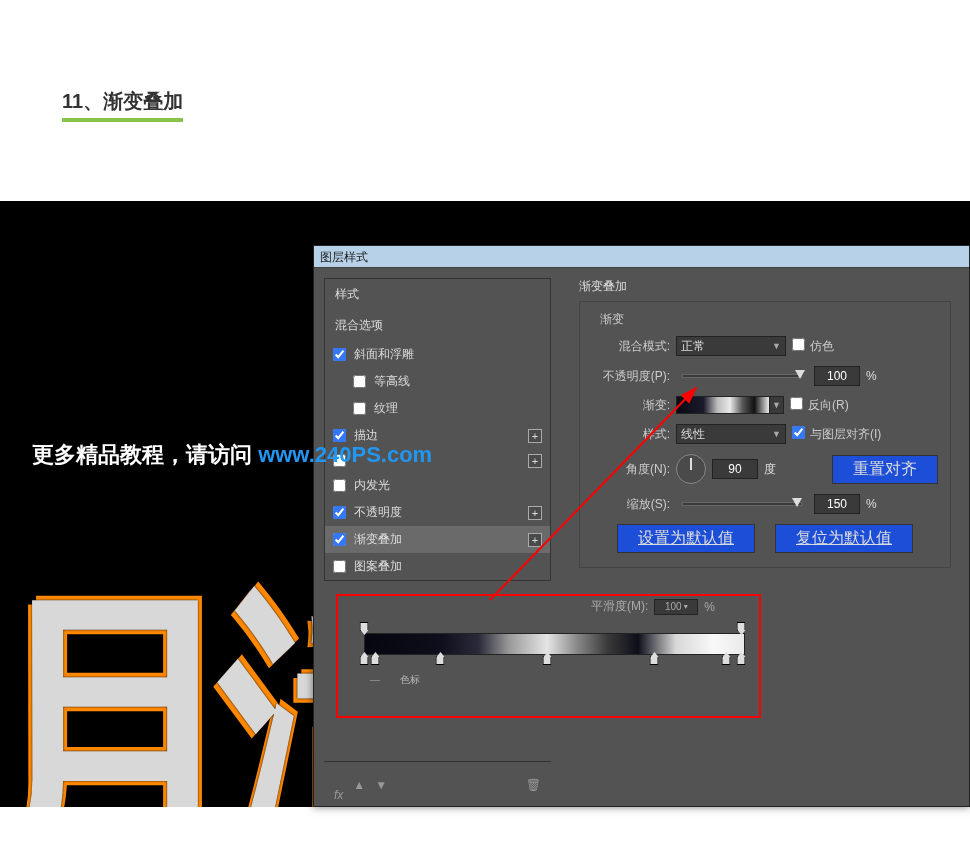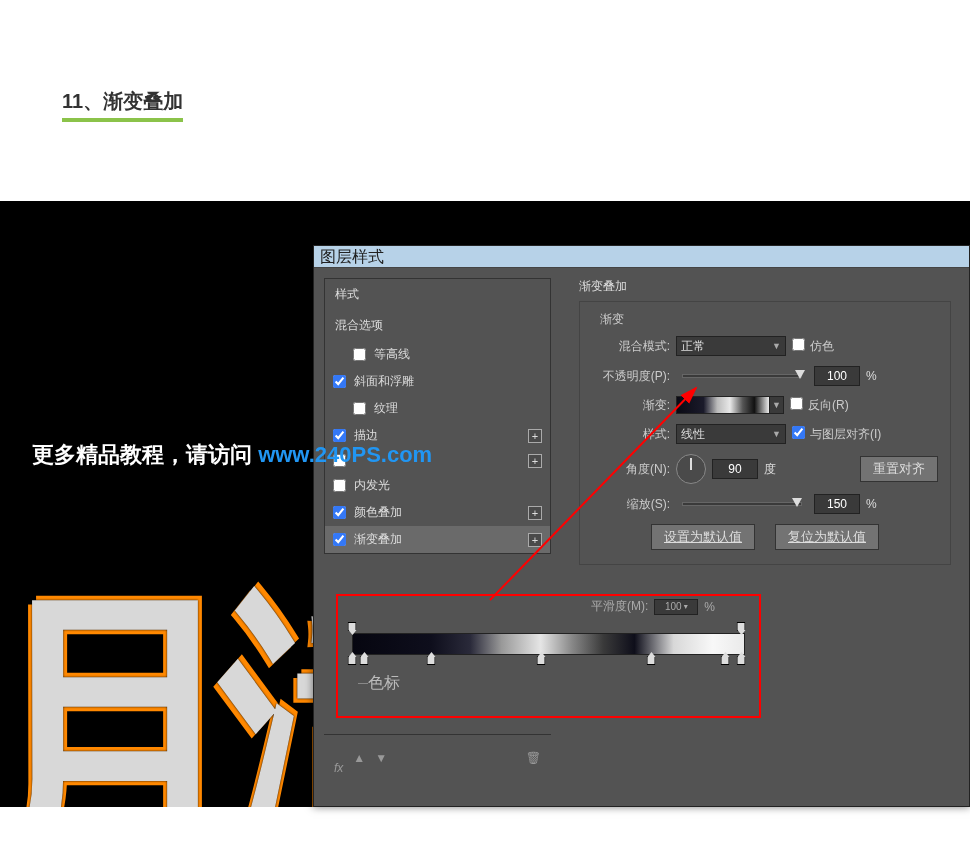--- a/index.html
+++ b/index.html
@@ -7,21 +7,21 @@
   
   .heading { position: absolute; top: 88px; left: 62px; font-size: 20px; font-weight: bold; color: #333; border-bottom: 4px solid #8bc34a; padding-bottom: 3px; }
   
   .canvas-bg { position: absolute; top: 201px; left: 0; width: 970px; height: 606px; background: #000; overflow: hidden; }
   .glyph-text { position: absolute; top: 345px; left: -40px; font-size: 300px; font-family: "STKaiti", serif; color: #d8d8d8; font-weight: bold; text-shadow: 0 0 2px #000, -4px 4px 0 #ff8800, 4px -4px 0 #ff8800; white-space: nowrap; transform: scale(1,1.1); letter-spacing: -40px; }
   
   .watermark { position: absolute; top: 440px; left: 32px; font-size: 22px; font-weight: bold; color: #fff; z-index: 20; }
   .watermark .url { color: #2196f3; }
   
   .dialog { position: absolute; top: 245px; left: 313px; width: 657px; height: 562px; background: #535353; border: 1px solid #222; z-index: 10; box-shadow: 0 0 8px rgba(0,0,0,0.5); }
-  .dialog-title { background: #b7d2e8; height: 22px; line-height: 22px; padding-left: 6px; font-size: 16px; color: #222; border-bottom: 1px solid #444; }
+  .dialog-title { background: #b7d2e8; height: 22px; line-height: 22px; padding-left: 6px; font-size: 12px; color: #222; border-bottom: 1px solid #444; }
   
   .dialog-body { display: flex; height: calc(100% - 22px); }
   
   .styles-panel { width: 247px; padding: 10px; }
   .styles-box { border: 1px solid #333; background: #535353; }
   .style-header { padding: 7px 10px; font-size: 12px; color: #ddd; }
   .style-row { display: flex; align-items: center; padding: 5px 8px; font-size: 12px; color: #ddd; position: relative; }
   .style-row.indent { padding-left: 28px; }
   .style-row.selected { background: #6a6a6a; }
   .style-row input[type=checkbox] { margin-right: 8px; accent-color: #3478f6; width: 13px; height: 13px; }
@@ -45,36 +45,36 @@
   .slider .thumb { position: absolute; top: -5px; width: 0; height: 0; border-left: 5px solid transparent; border-right: 5px solid transparent; border-top: 9px solid #ddd; }
   .cbx { display: flex; align-items: flex-start; gap: 5px; color: #ccc; }
   .cbx input { width: 13px; height: 13px; accent-color: #3478f6; }
   
   .grad-preview { width: 108px; height: 18px; border: 1px solid #222; background: linear-gradient(90deg, #0a0a14 0%, #1a1a2a 25%, #bbb 38%, #e8e8e8 50%, #555 62%, #111 73%, #fff 88%, #eee 100%); cursor: pointer; display:flex; justify-content:flex-end; align-items:center;}
   .grad-preview .chev { background:#3a3a3a; height:100%; width:14px; display:flex; align-items:center; justify-content:center; font-size:9px; color:#aaa; border-left:1px solid #222;}
   
   .dial { width: 30px; height: 30px; border-radius: 50%; border: 1px solid #888; background: #4a4a4a; position: relative; }
   .dial::after { content: ""; position: absolute; top: 3px; left: 13px; width: 2px; height: 12px; background: #ddd; }
   
-  .btn { background: #737373; border: 1px solid #333; color: #ddd; padding: 3px 12px; font-size: 13px; cursor: pointer; }
+  .btn { background: #1d4ed8; border: 1px solid #333; color: #ddd; padding: 3px 20px; font-size: 16px; cursor: pointer; }
   .btn-row { display: flex; gap: 20px; justify-content: center; margin-top: 4px; text-decoration: underline; }
   
-  .red-box { position: absolute; top: 594px; left: 336px; width: 425px; height: 124px; border: 2px solid #f00; z-index: 12; }
+  .red-box { position: absolute; top: 594px; left: 336px; width: 425px; height: 124px; border: 2px solid #f00; z-index: 12; padding-left: 12px; }
   .red-box-inner { position: relative; width: 100%; height: 100%; background: #535353; padding: 2px 14px; }
   .trunc-row { color: #aaa; font-size: 12px; display:flex; align-items:center; gap:6px; justify-content:flex-end; padding-right: 30px;}
   .trunc-row .mini-sel { background:#3a3a3a; border:1px solid #222; width:44px; height:16px; font-size:10px; display:flex; align-items:center; justify-content:center;}
   
   .big-grad-wrap { position: relative; margin-top: 18px; }
   .big-grad { height: 22px; width: 100%; background: linear-gradient(90deg, #060610 0%, #0e0e1c 20%, #2a2a3a 30%, #999 38%, #e5e5e5 48%, #888 56%, #3a3a3a 64%, #0e0e1a 72%, #d8d8d8 82%, #f8f8f8 92%, #eaeaea 100%); border: 1px solid #222; }
   .stop-top, .stop-bot { position: absolute; width: 100%; height: 10px; }
   .stop-top { top: -11px; } .stop-bot { bottom: -11px; }
   .gstop { position: absolute; width: 9px; height: 9px; background: #ddd; border: 1px solid #000; transform: translateX(-50%); }
   .gstop.b::before { content:""; position:absolute; top:-5px; left:0; border-left:4px solid transparent; border-right:4px solid transparent; border-bottom:5px solid #ddd;}
   .gstop.t::before { content:""; position:absolute; bottom:-5px; left:0; border-left:4px solid transparent; border-right:4px solid transparent; border-top:5px solid #ddd;}
-  .sebiao { margin-top: 18px; font-size: 16px; color: #bbb; padding-left: 6px; display:flex; align-items:center; gap:0;}
+  .sebiao { margin-top: 18px; font-size: 10px; color: #bbb; padding-left: 6px; display:flex; align-items:center; gap:20px;}
   
   .red-arrow { position: absolute; z-index: 13; pointer-events: none; }
 </style>
 </head>
 <body>
 
 <div class="heading">11、渐变叠加</div>
 
 <div class="canvas-bg">
   <div class="glyph-text">月满</div>
@@ -86,55 +86,59 @@
 
 <div class="dialog">
   <div class="dialog-title">图层样式</div>
   <div class="dialog-body">
 
     <div class="styles-panel">
       <div class="styles-box">
         <div class="style-header">样式</div>
         <div class="style-header">混合选项</div>
 
+        <div class="style-row">
+          <input type="checkbox" checked="" style="">
+          <span>斜面和浮雕</span>
+        </div>
         <div class="style-row indent">
           <input type="checkbox" style="">
           <span>等高线</span>
         </div>
-        <div class="style-row">
-          <input type="checkbox" checked="" style="">
-          <span>斜面和浮雕</span>
-        </div>
         <div class="style-row indent">
           <input type="checkbox" style="">
           <span>纹理</span>
         </div>
         <div class="style-row">
           <input type="checkbox" checked="" style="">
           <span>描边</span>
           <span class="plus">+</span>
         </div>
         <div class="style-row">
           <input type="checkbox" style="">
           <span></span>
           <span class="plus">+</span>
         </div>
         <div class="style-row">
           <input type="checkbox" style="">
           <span>内发光</span>
         </div>
         <div class="style-row">
           <input type="checkbox" checked="" style="">
-          <span>颜色叠加</span>
+          <span>不透明度</span>
           <span class="plus">+</span>
         </div>
         <div class="style-row selected">
           <input type="checkbox" checked="" style="">
           <span>渐变叠加</span>
           <span class="plus">+</span>
+        </div>
+        <div class="style-row">
+          <input type="checkbox" style="">
+          <span>图案叠加</span>
         </div>
       </div>
 
       <div class="fx-bar">
         <span class="icon" style="font-style:italic;margin-top:20px;">fx</span>
         <span class="icon">▲</span>
         <span class="icon">▼</span>
         <span class="spacer"></span>
         <span class="icon">🗑</span>
       </div>

